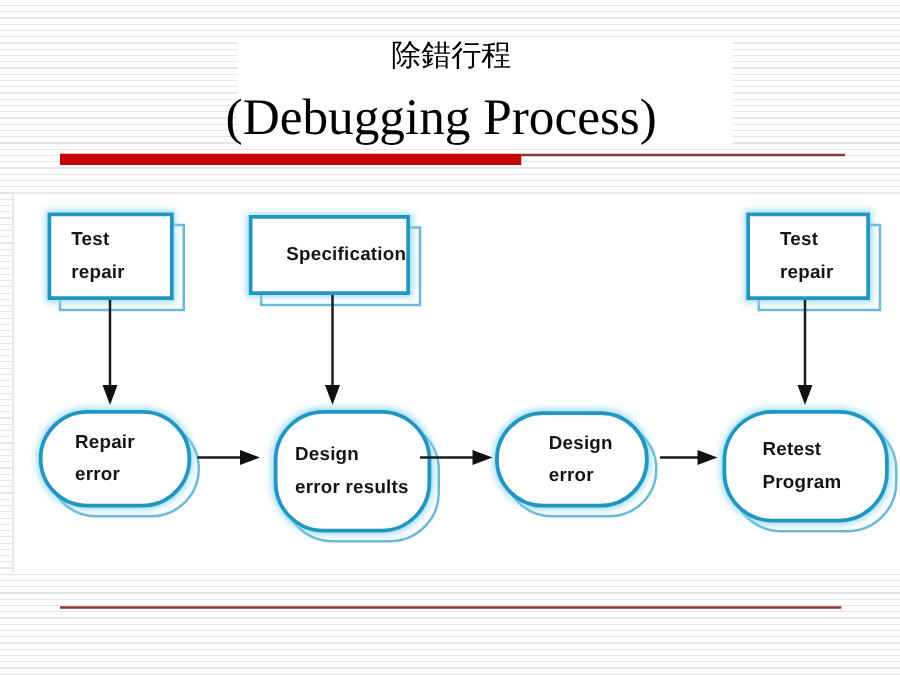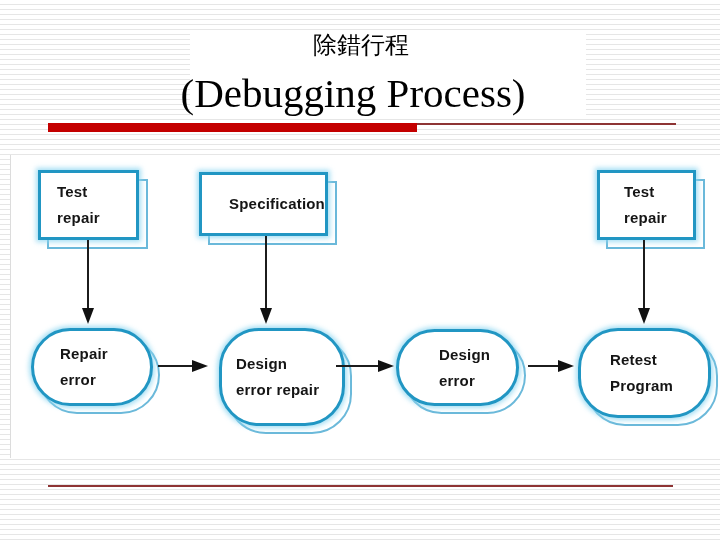--- a/index.html
+++ b/index.html
@@ -126,21 +126,21 @@
           <div>error</div>
         </div>
       </div>
     </div>
 
     <div class="shape stadium" style="left:208px;top:173px;width:126px;height:98px;">
       <div class="shadow"></div>
       <div class="main">
         <div class="lbl" style="padding-left:14px;">
           <div>Design</div>
-          <div>error repair</div>
+          <div>error results</div>
         </div>
       </div>
     </div>
 
     <div class="shape stadium" style="left:385px;top:174px;width:123px;height:77px;">
       <div class="shadow"></div>
       <div class="main">
         <div class="lbl" style="padding-left:40px;">
           <div>Design</div>
           <div>error</div>

